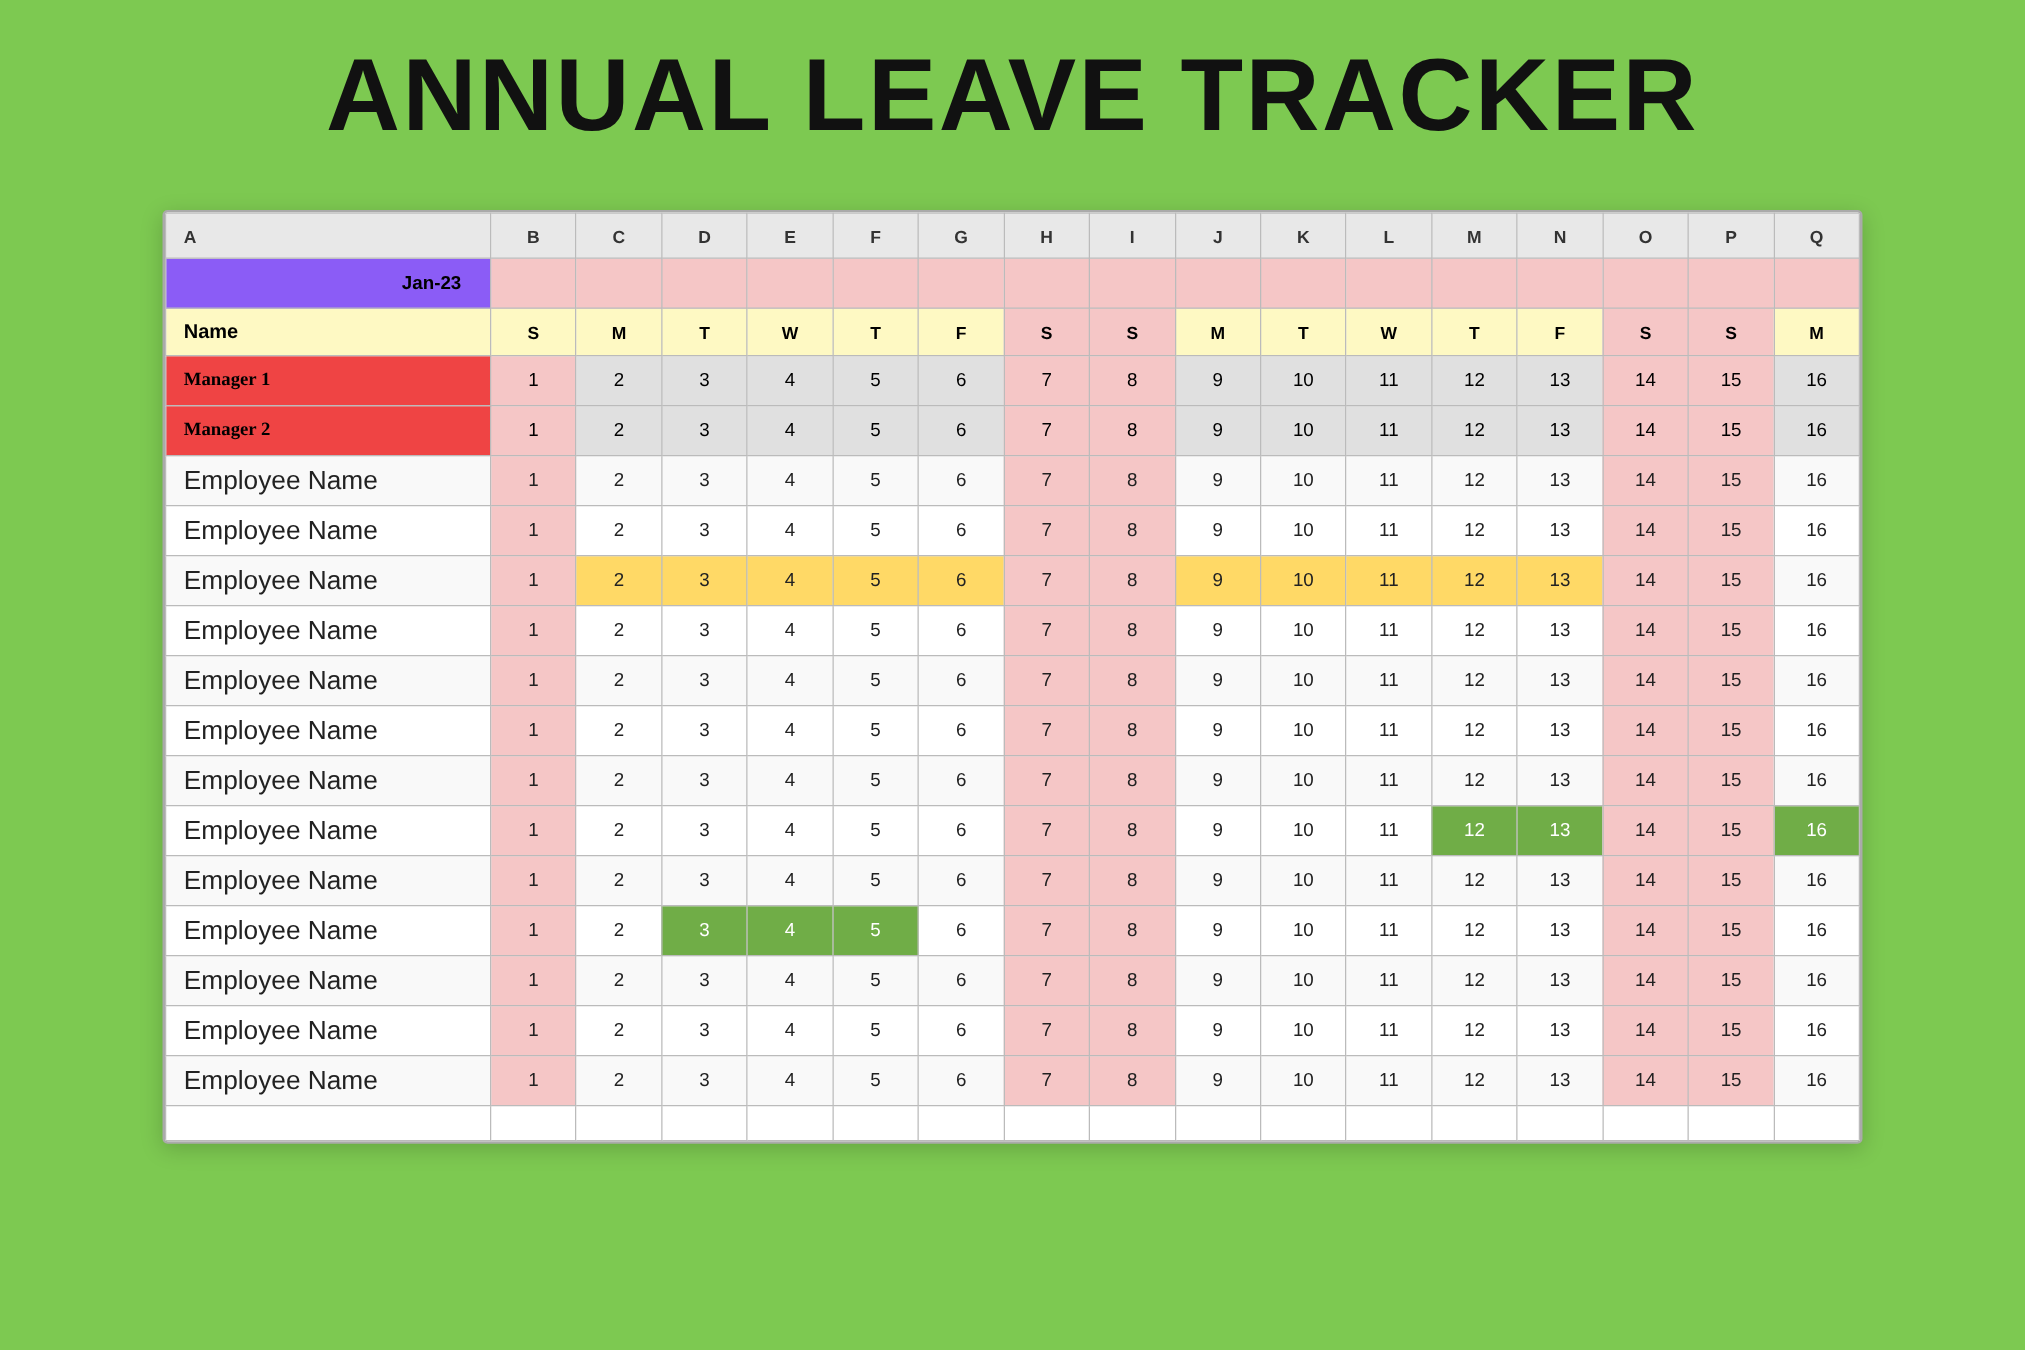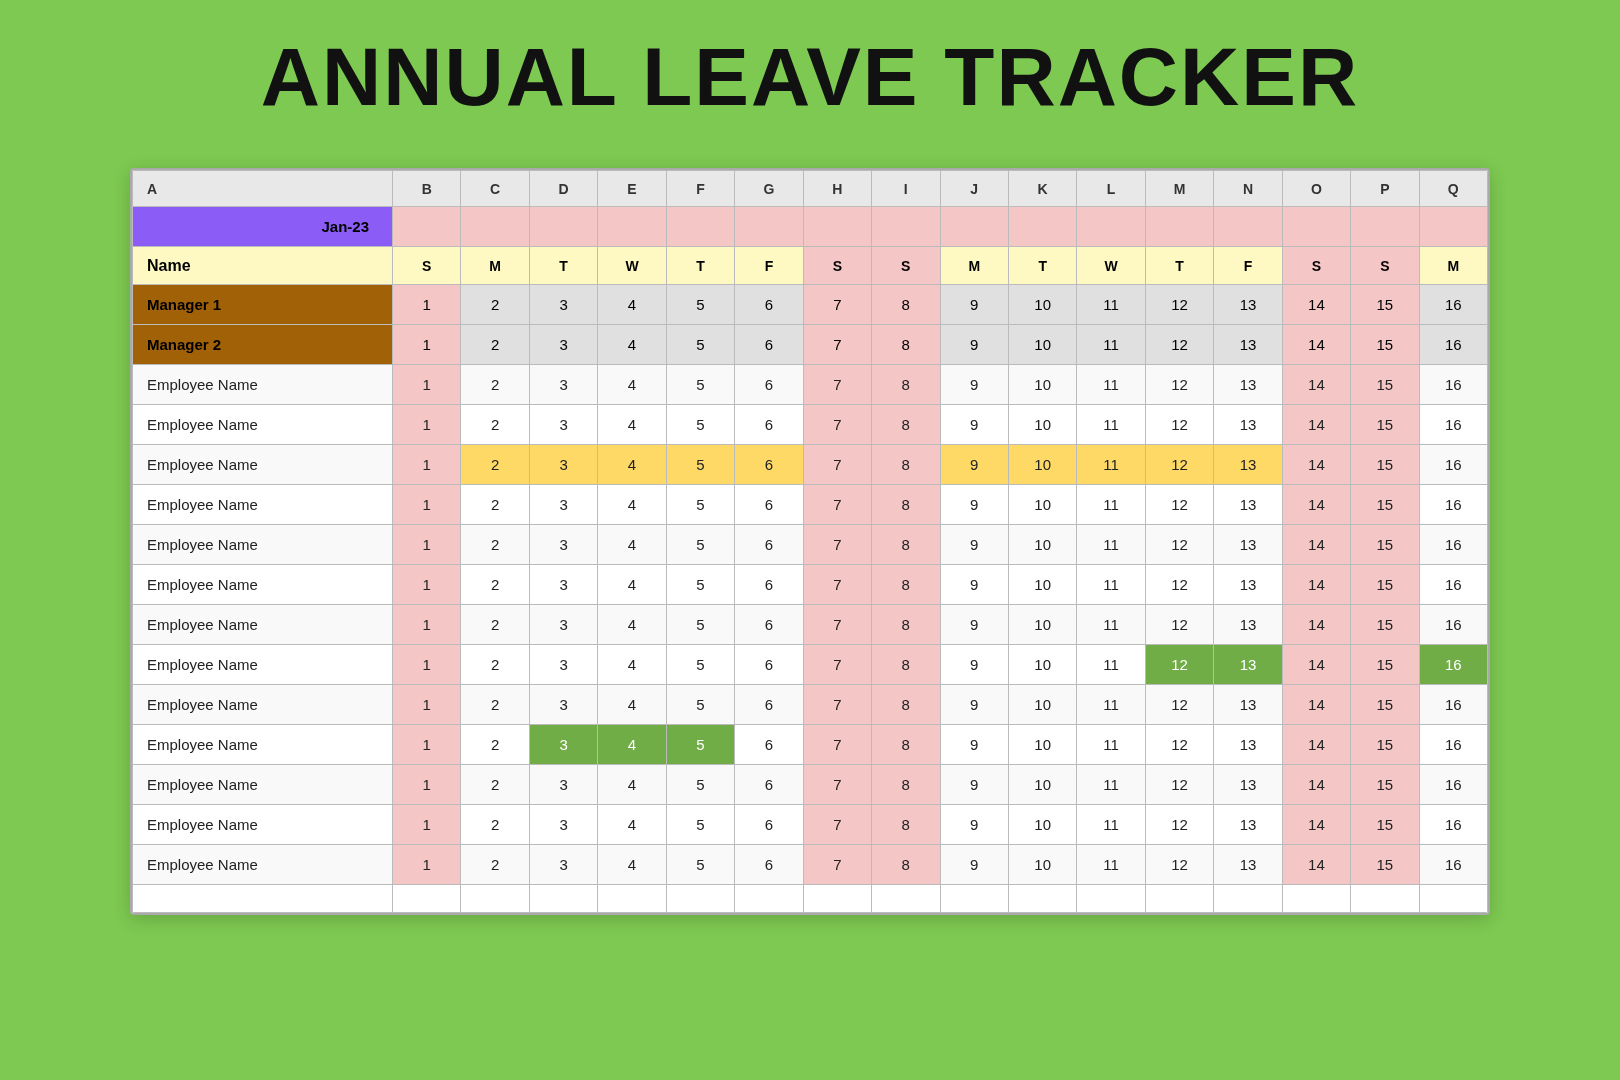--- a/index.html
+++ b/index.html
@@ -99,36 +99,37 @@
     
     .weekend {
       background: #f5c6c6 !important;
     }
 
     
     .manager-row td {
       background: #e0e0e0;
     }
     .manager-row .col-a {
-      background: #a16207;
+      background: #ef4444;
       font-weight: bold;
+      font-family: Liberation Serif, serif;
     }
     
     .manager-row .weekend {
       background: #f5c6c6 !important;
     }
 
     
     .employee-row td {
       background: #fff;
       color: #222;
     }
     .employee-row .col-a {
       background: #fff;
-      font-size: 15px;
+      font-size: 21px;
       margin-left: 20px;
     }
 
     
     .yellow {
       background: #ffd966 !important;
     }
 
     
     .green {

